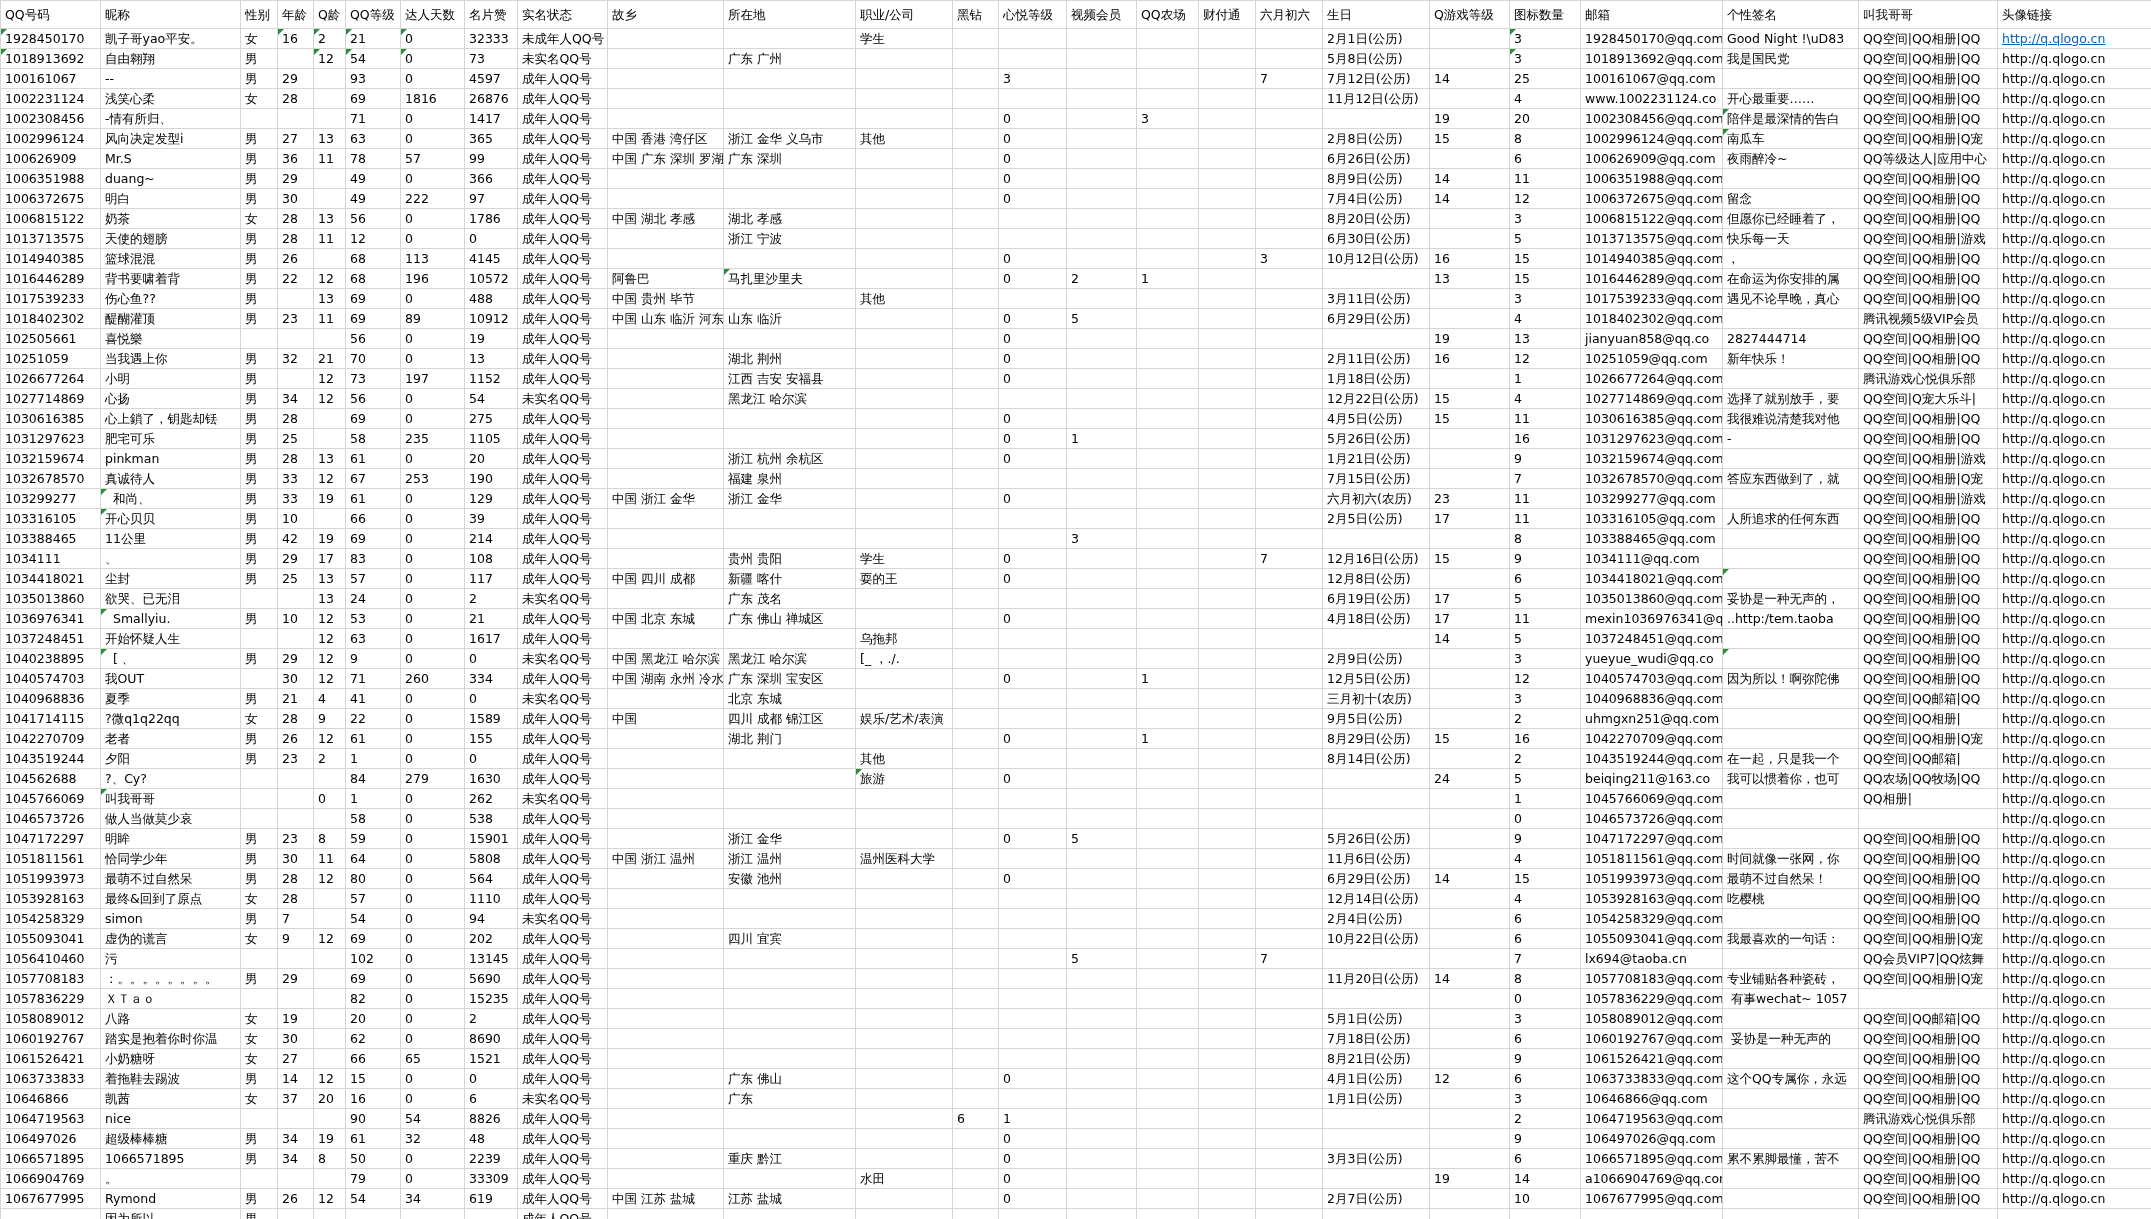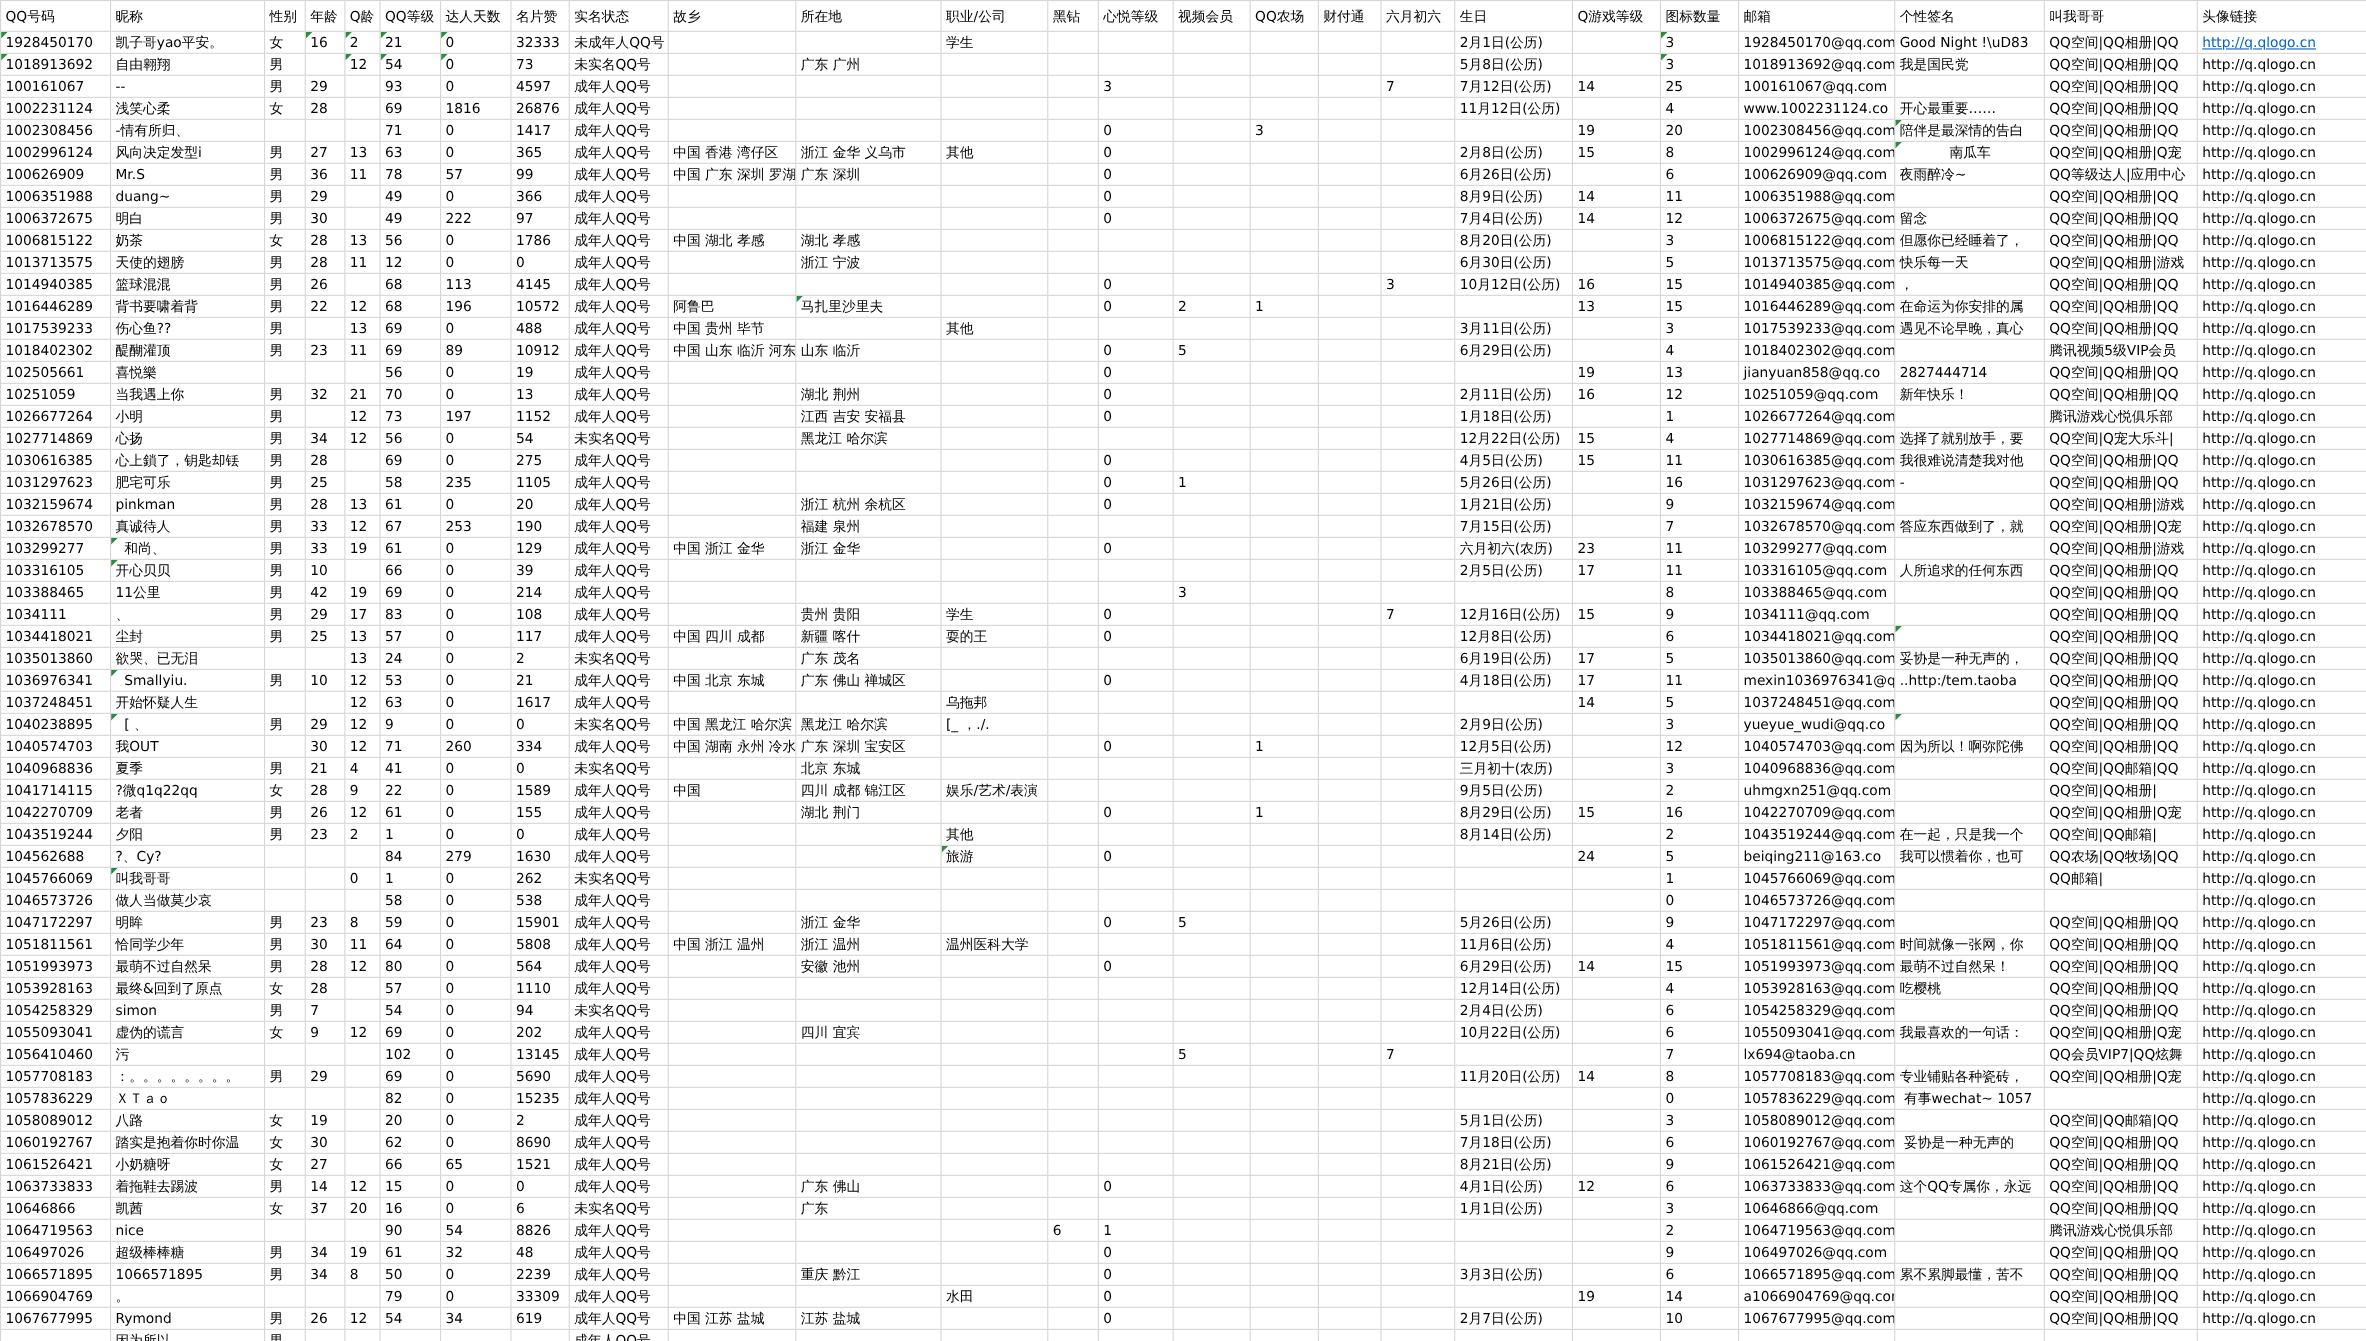--- a/index.html
+++ b/index.html
@@ -16,21 +16,21 @@
     height:20px;
     padding:0 0 0 4px;
     vertical-align:middle;
     white-space:pre;
     overflow:hidden;
     position:relative;
     box-sizing:border-box;
     line-height:19px;
   }
   tr.header-row td{height:28px;line-height:27px;}
-  td.right{text-align:center;padding-right:3px;}
+  td.right{text-align:left;padding-right:3px;}
   .gc{ 
     position:absolute;top:0;left:0;width:0;height:0;
     border-top:6px solid #2e8b40;border-right:6px solid transparent;
     pointer-events:none;
   }
   .linkcell a, .linkcell span{
     color:#0563c1;text-decoration:underline;cursor:pointer;
   }
 </style>
 </head>
@@ -1137,21 +1137,21 @@
         <td></td>
         <td></td>
         <td></td>
         <td></td>
         <td></td>
         <td></td>
         <td></td>
         <td>1</td>
         <td>1045766069@qq.com</td>
         <td></td>
-        <td>QQ邮箱|</td>
+        <td>QQ相册|</td>
         <td>http://q.qlogo.cn</td>
       </tr>
       <tr>
         <td>1046573726</td>
         <td>做人当做莫少哀</td>
         <td></td>
         <td></td>
         <td></td>
         <td>58</td>
         <td>0</td>

